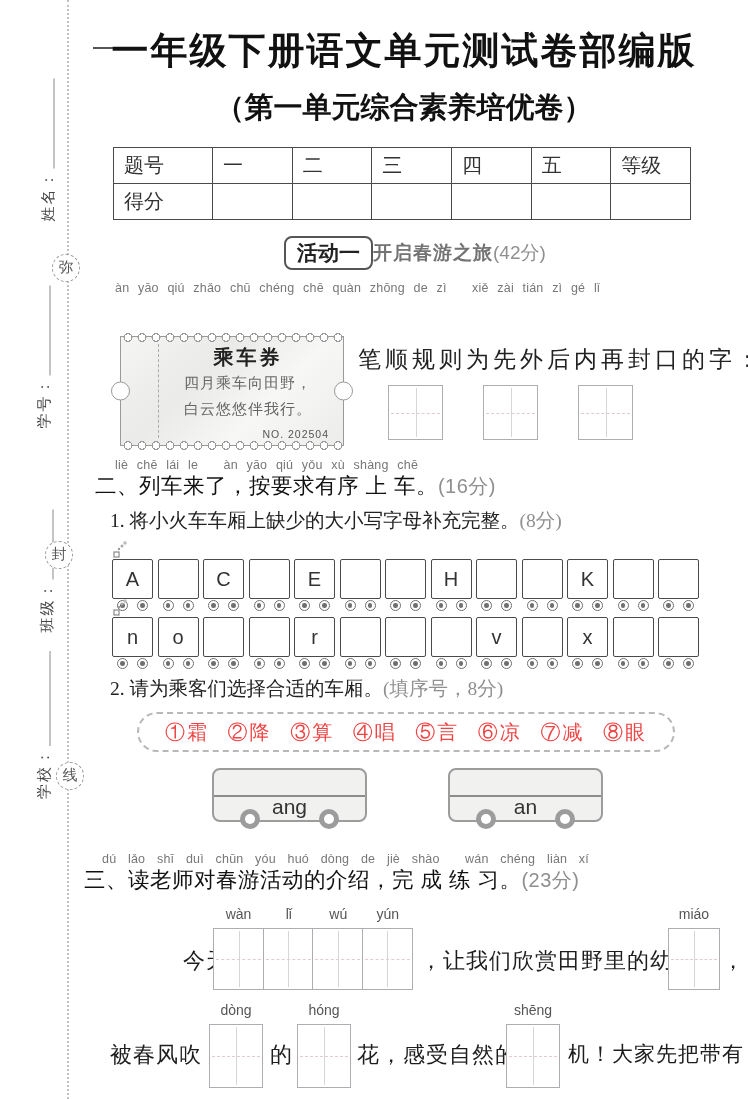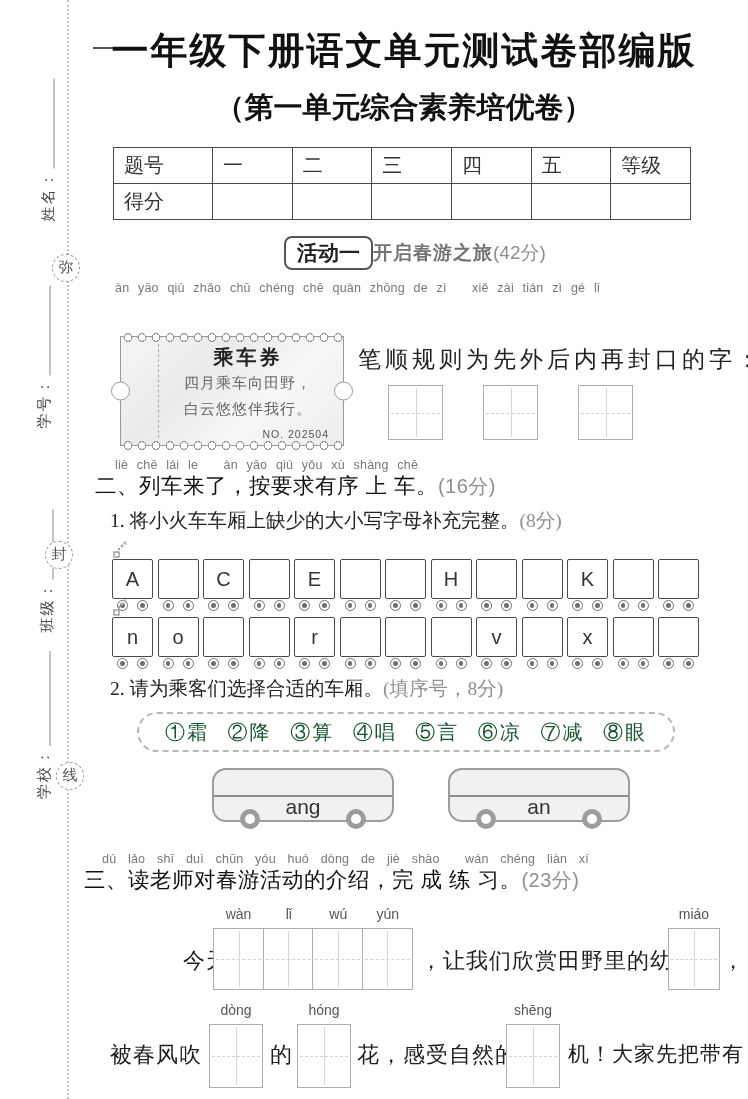--- a/index.html
+++ b/index.html
@@ -65,23 +65,23 @@
   .train{position:absolute;left:112px;display:flex;gap:4.5px;}
   .car{width:41px;height:40px;border:1.7px solid #4a4a4a;border-radius:2px;background:#fff;position:relative;
        display:flex;align-items:center;justify-content:center;font-size:20px;color:#333;box-sizing:border-box;}
   .wheel{position:absolute;bottom:-13px;width:9px;height:9px;border:1.6px solid #6f6f6f;border-radius:50%;background:#fff;}
   .wheel::after{content:"";position:absolute;inset:2.2px;background:#6f6f6f;border-radius:50%;}
   .wheel.a{left:4px}.wheel.b{right:4px}
   .steam{position:absolute;left:112px;}
   
   .bank{position:absolute;left:137px;top:712px;width:538px;height:40px;border:2px dashed #b8b8b8;border-radius:21px;
         display:flex;align-items:center;justify-content:space-between;padding:0 26px;box-sizing:border-box;}
-  .bank span{font-size:20px;color:#14532d;font-family:"Liberation Serif","DejaVu Serif",serif;letter-spacing:2px;}
-  
-  .bus{position:absolute;width:182px;height:54px;background:#f1f1f0;border:2px solid #9c9c9c;border-radius:14px;box-sizing:border-box;}
+  .bank span{font-size:20px;color:#ef4444;font-family:"Liberation Serif","DejaVu Serif",serif;letter-spacing:2px;}
+  
+  .bus{position:absolute;width:155px;height:54px;background:#f1f1f0;border:2px solid #9c9c9c;border-radius:8px;box-sizing:border-box;}
   .bus .div{position:absolute;left:0;right:0;top:25px;border-top:2px solid #8d8d8d;}
   .bus .lbl{position:absolute;left:0;right:0;bottom:1px;text-align:center;font-size:21px;color:#333;}
   .bwheel{position:absolute;bottom:-9px;width:20px;height:20px;background:#9c9c9c;border-radius:50%;}
   .bwheel::after{content:"";position:absolute;inset:5px;background:#fff;border-radius:50%;}
   .bwheel.a{left:26px}.bwheel.b{right:26px}
   
   .ptxt{position:absolute;font-size:22px;color:#1d1d1d;font-family:"Liberation Serif","DejaVu Serif",serif;white-space:nowrap;letter-spacing:1px;}
   .fgroup{position:absolute;left:213px;top:928px;display:flex;}
   .fbox{position:relative;}
   .fbox .py{position:absolute;top:-22px;left:0;right:0;text-align:center;font-size:14px;color:#555;

